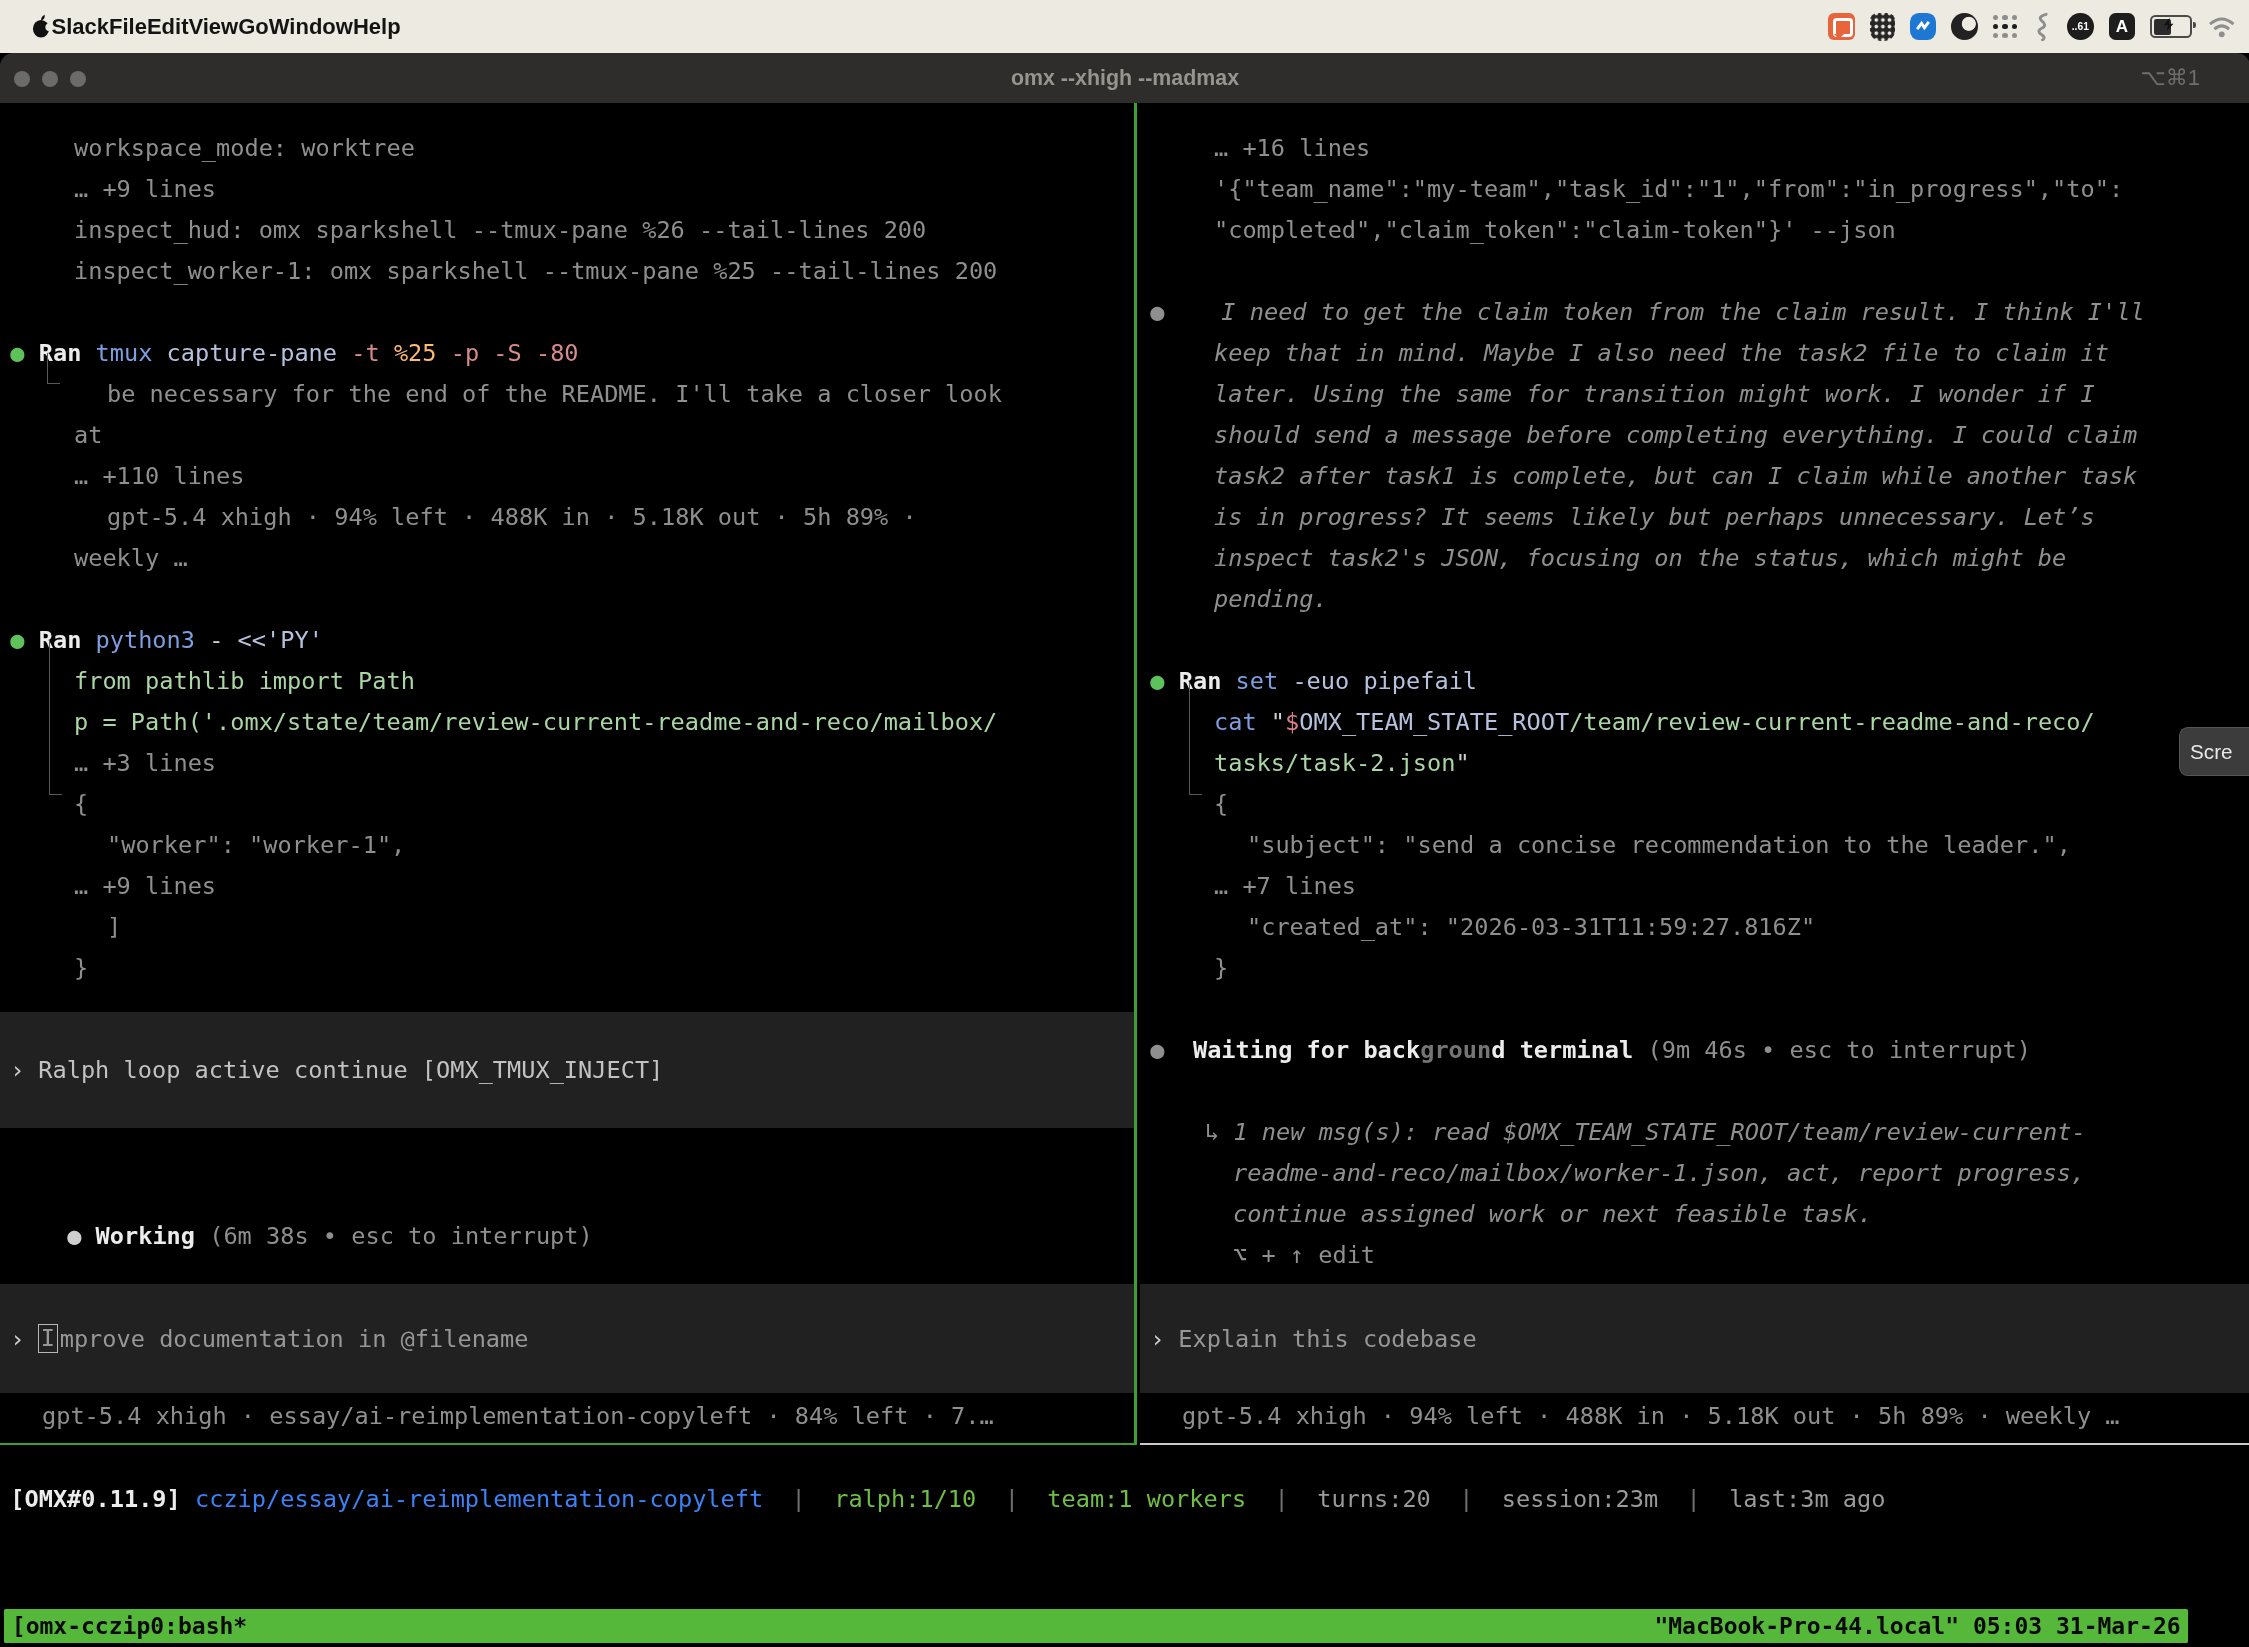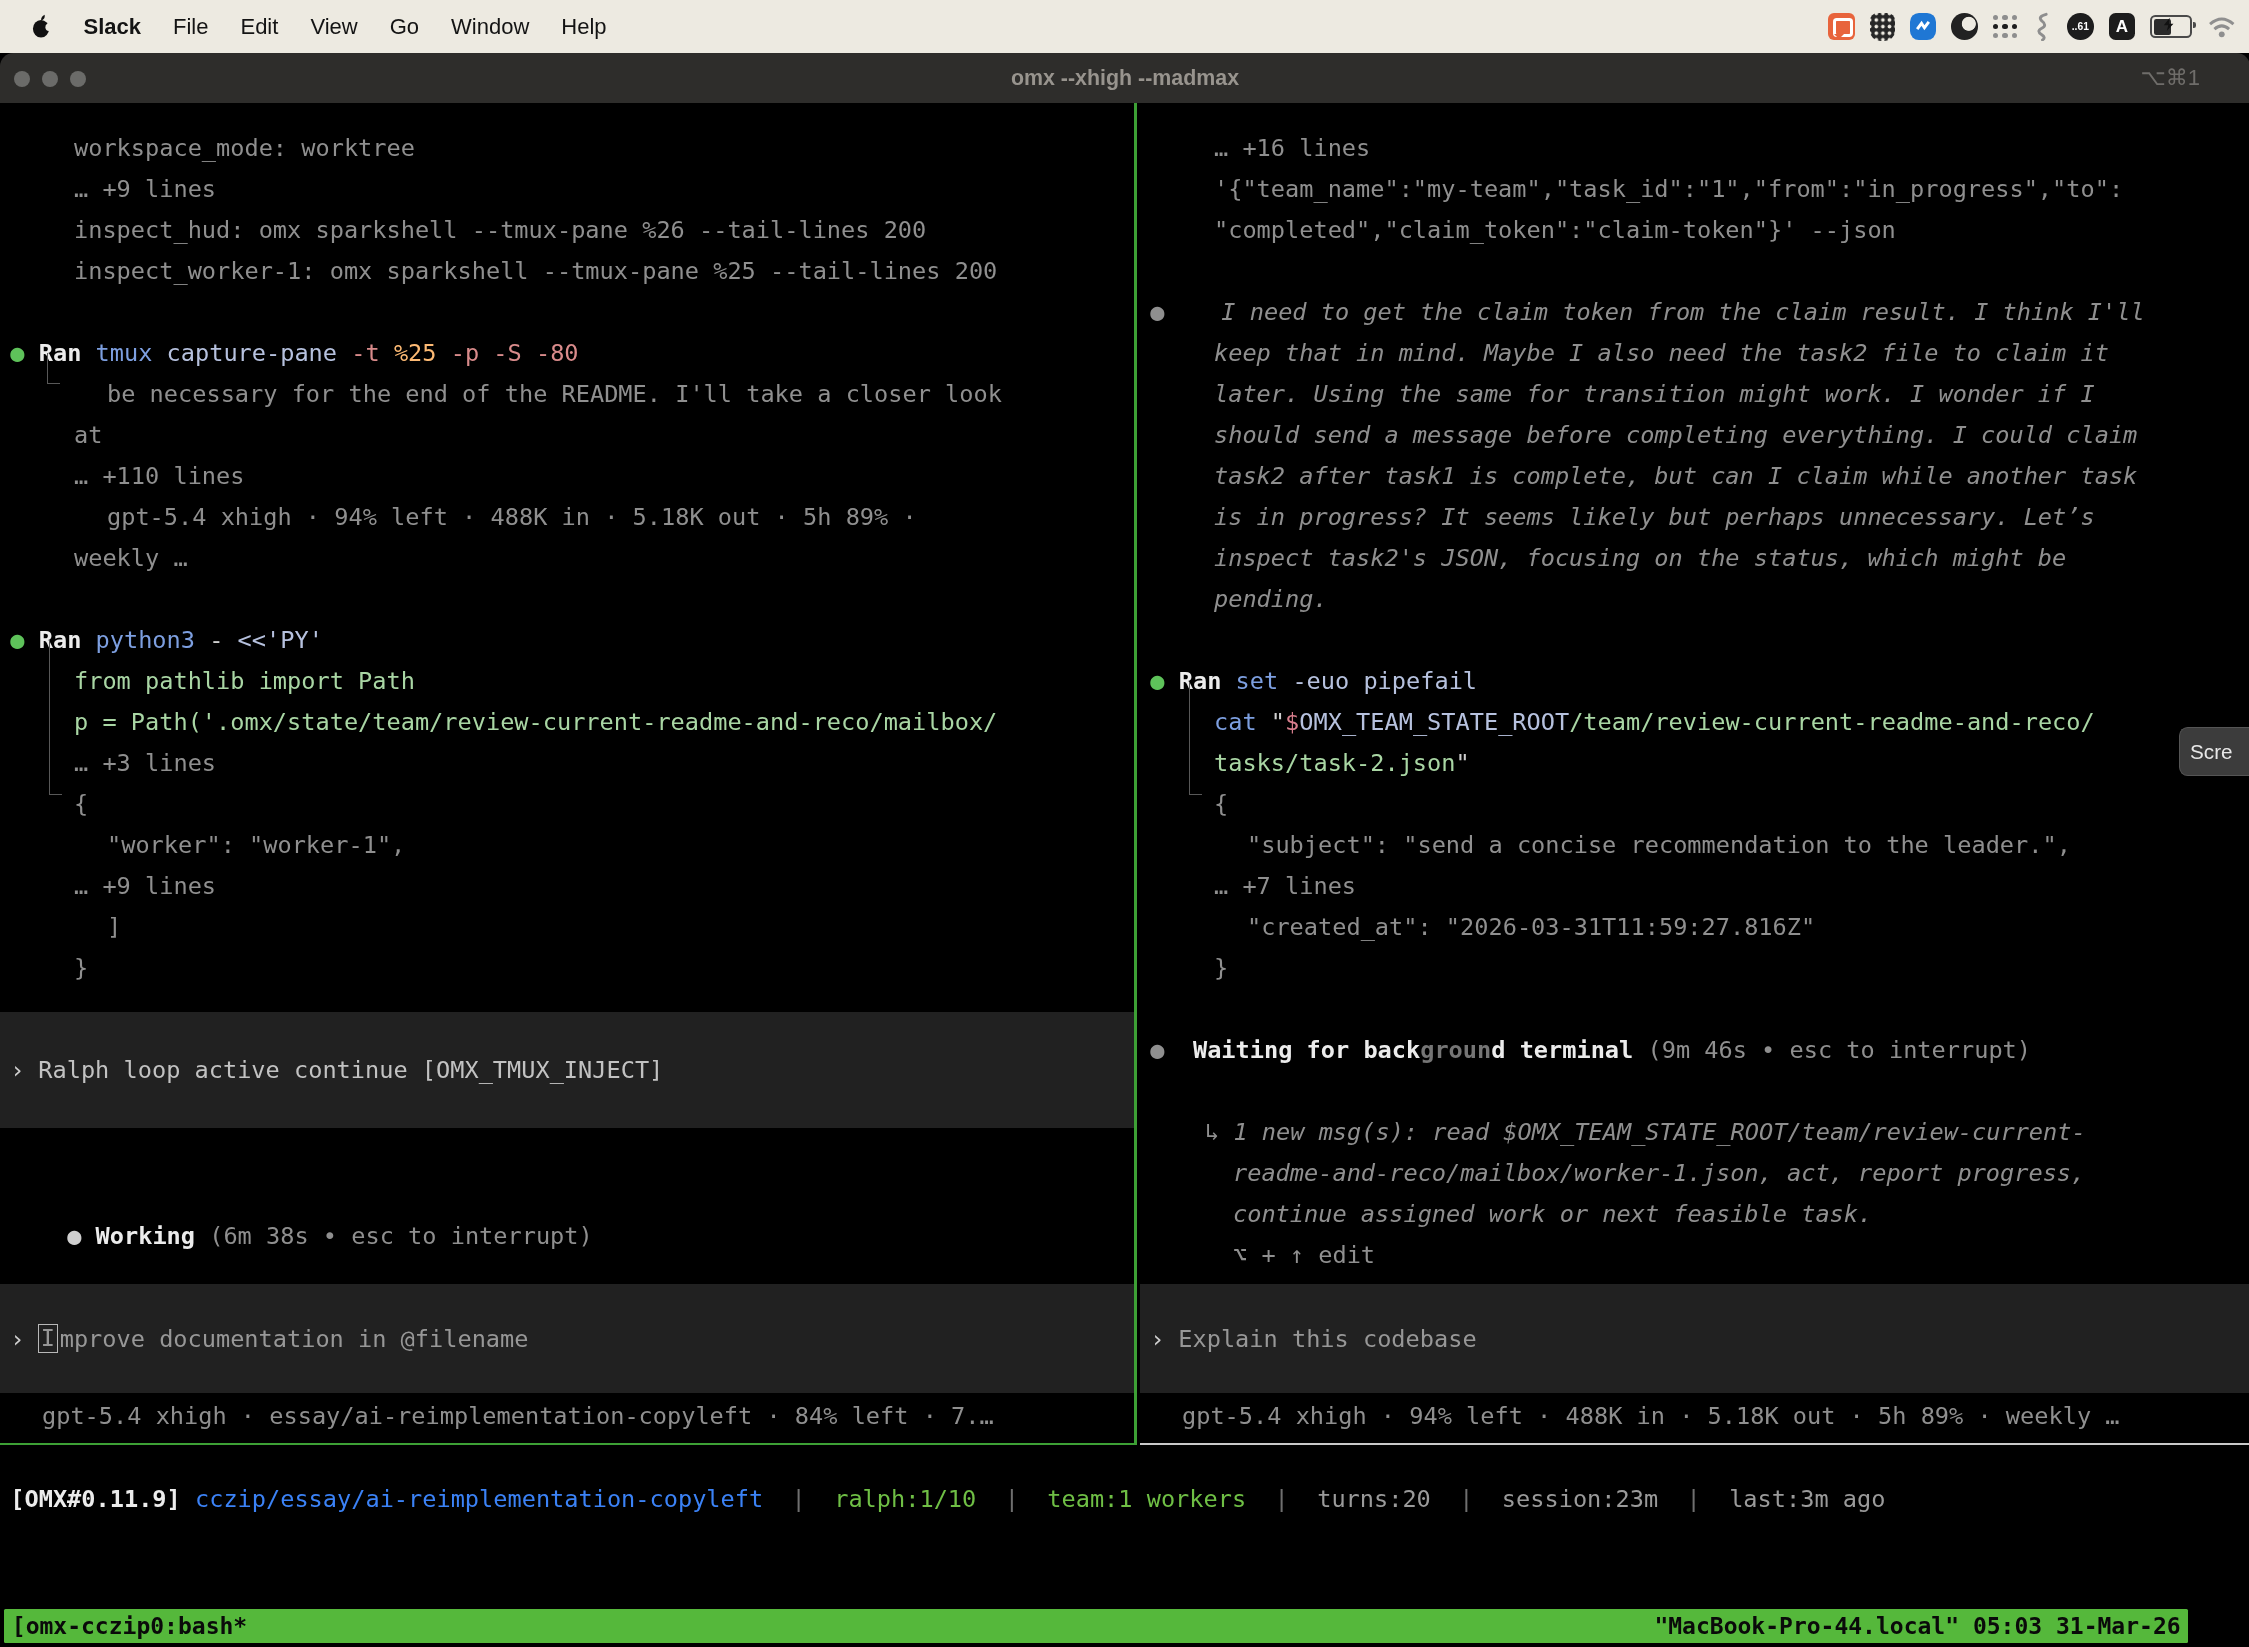--- a/index.html
+++ b/index.html
@@ -1,21 +1,21 @@
 <!DOCTYPE html>
 <html style="font-size:11.8px"><head>
 <meta charset="utf-8">
 <style>
   html,body{margin:0;padding:0;background:#000;width:2250px;height:1648px;overflow:hidden;
     font-family:"DejaVu Sans Mono",monospace;}
   
   #menubar{position:absolute;left:0;top:0;width:2250px;height:53px;background:#edeae1;
     display:flex;align-items:center;font-family:"Liberation Sans",sans-serif;}
-  #menu-left{display:flex;align-items:center;gap:32px;padding-left:29.5px;}
-  .menu-item{font-size:22px;color:#141414;font-weight:400;}
+  #menu-left{display:flex;align-items:center;padding-left:29.5px;}
+  .menu-item{font-size:22px;color:#141414;font-weight:700;}
   .menu-item.app{font-weight:800;}
   #apple-logo{width:22px;height:25px;}
   #menu-right{position:absolute;right:13.3px;top:0;height:53px;display:flex;align-items:center;gap:15px;}
   .sicon{display:flex;align-items:center;justify-content:center;}
   .ic-chat{width:26.6px;height:26.6px;background:#e8643c;border-radius:5.9px;position:relative;}
   .ic-chat::before{content:"";position:absolute;left:5.2px;top:4.4px;width:13.3px;height:13.3px;border:3px solid #fff;border-radius:3.7px;}
   .ic-chat::after{content:"";position:absolute;left:5.9px;bottom:-4.4px;border:5.2px solid transparent;border-top-color:#e8643c;}
   .ic-shield{width:25px;height:28px;background:#262626;border-radius:7.4px 7.4px 10.3px 10.3px;
     background-image:radial-gradient(circle 2.2px, #edeae1 1.5px, transparent 2.2px);background-size:6.6px 6.6px;background-position:3px 3.7px;}
   .ic-badge{width:26.6px;height:26.6px;background:#1f77d4;border-radius:8.9px;}

